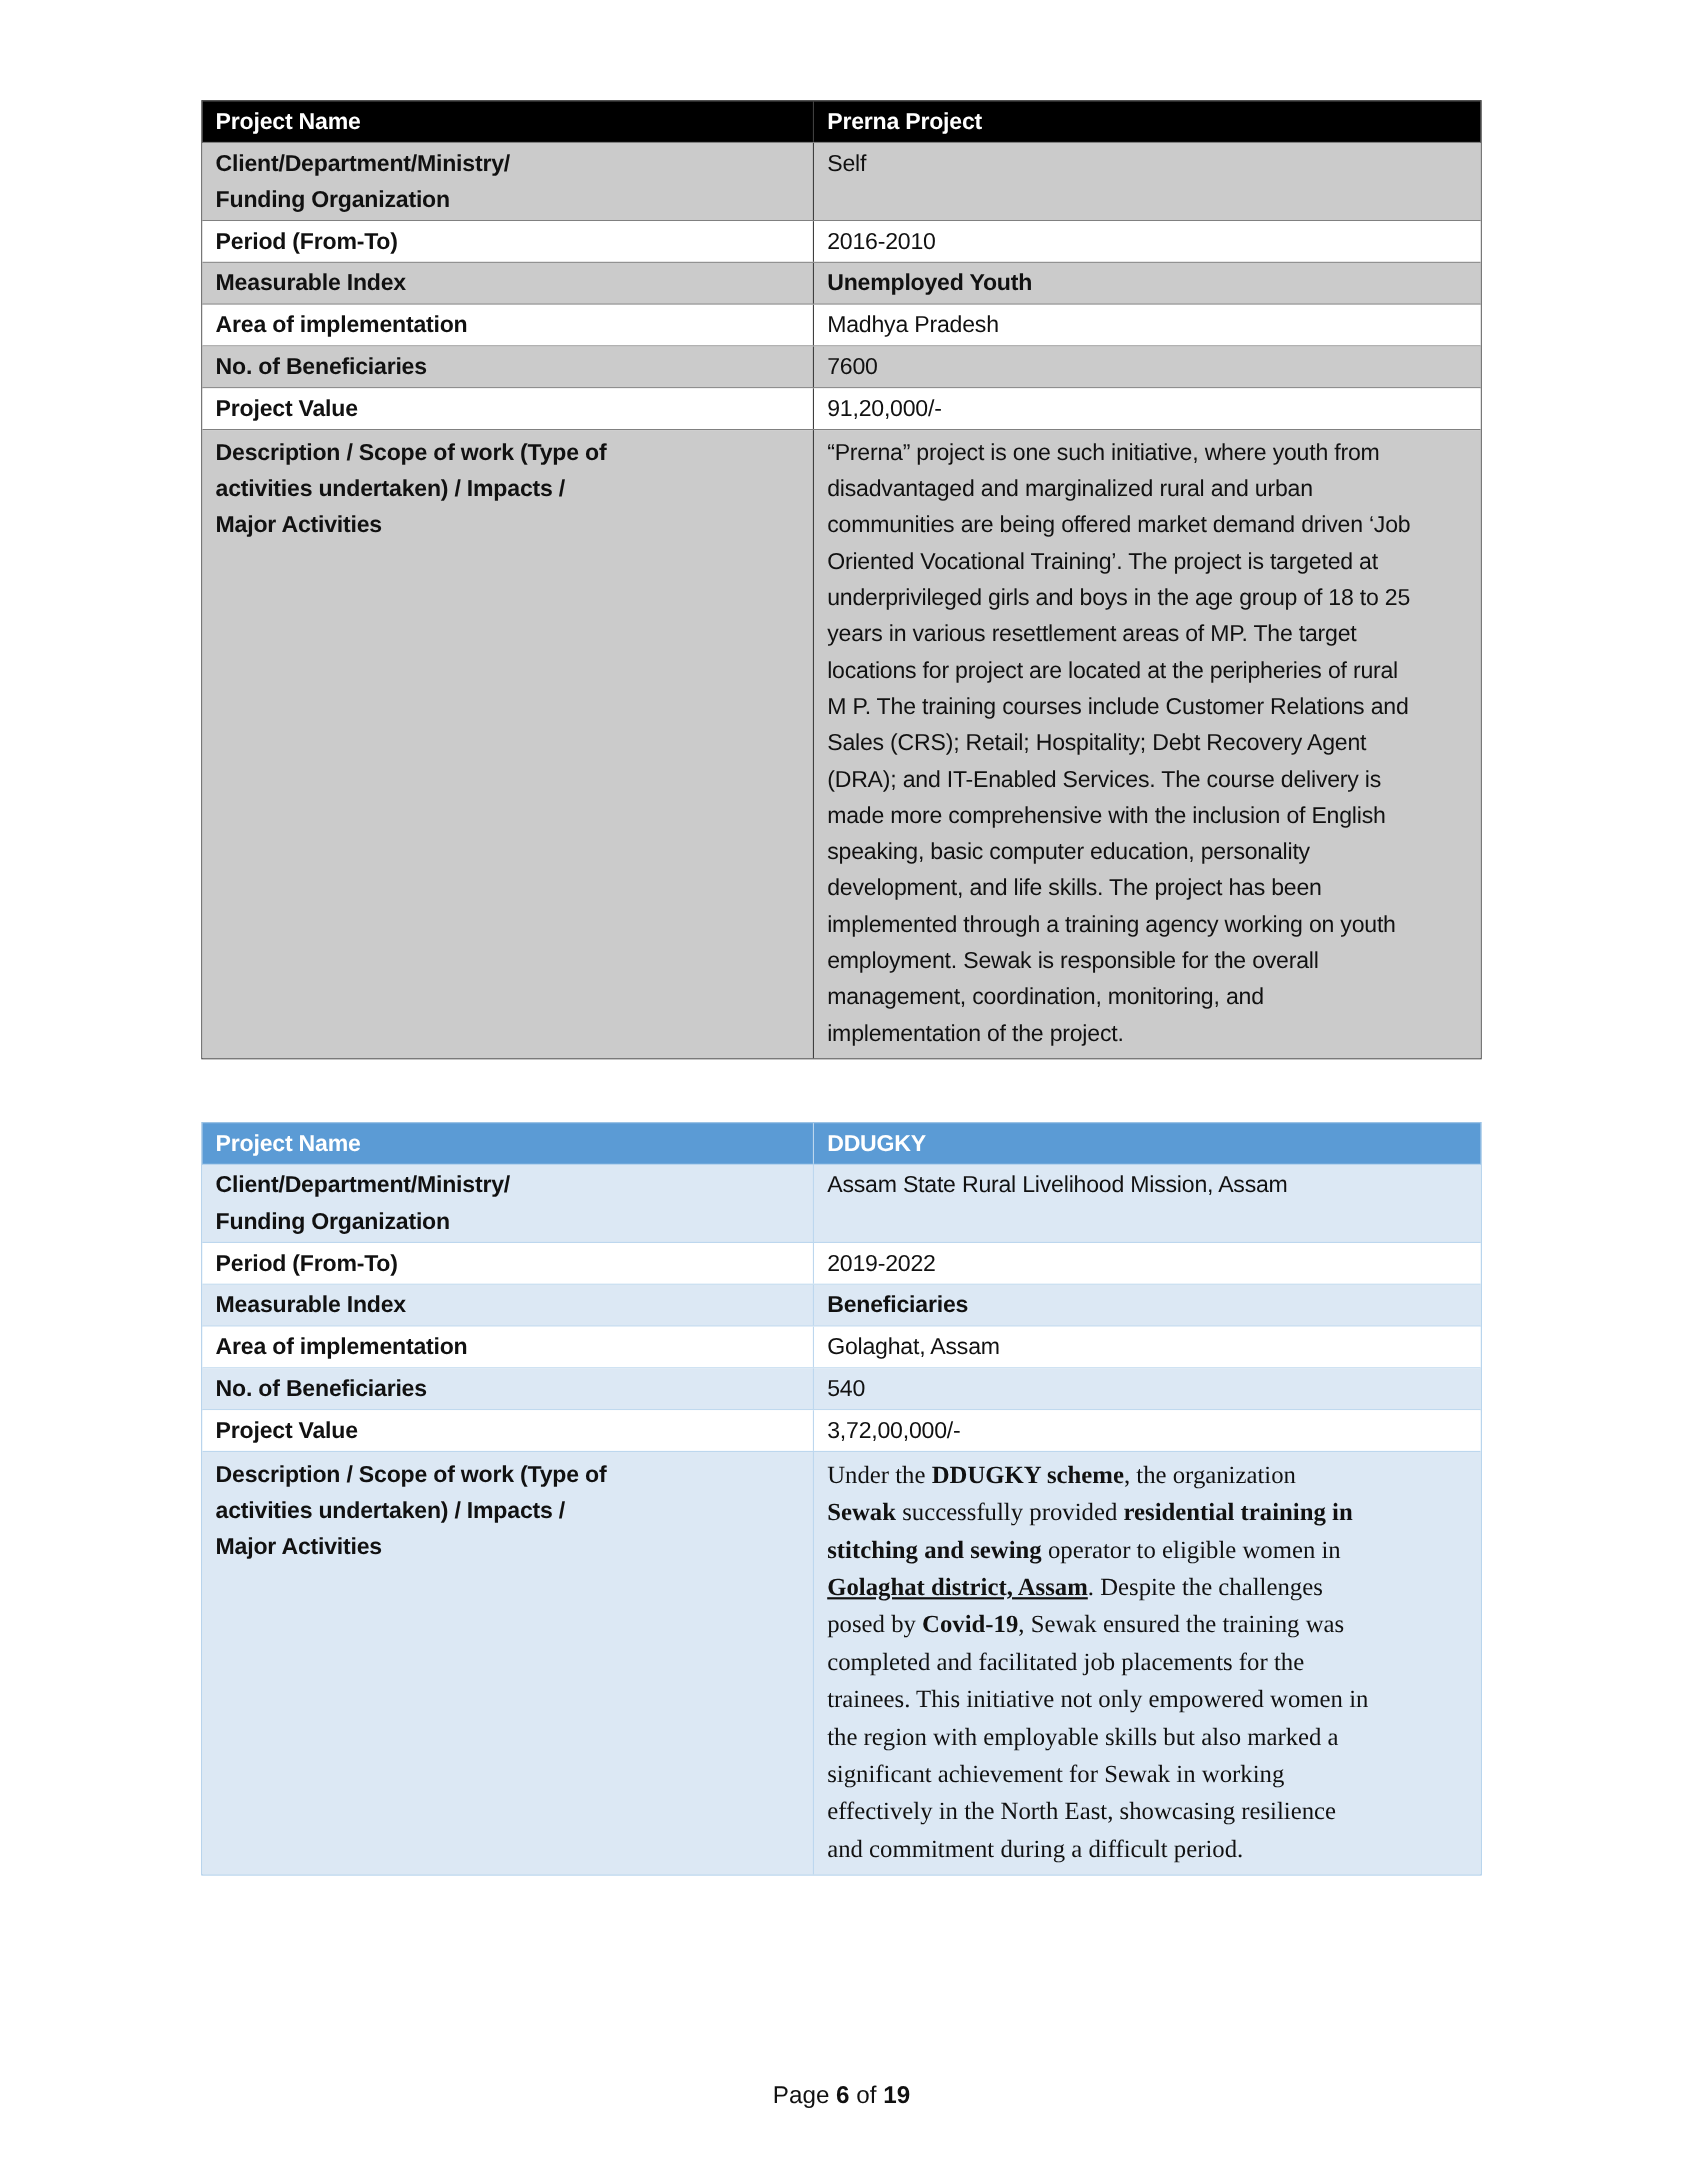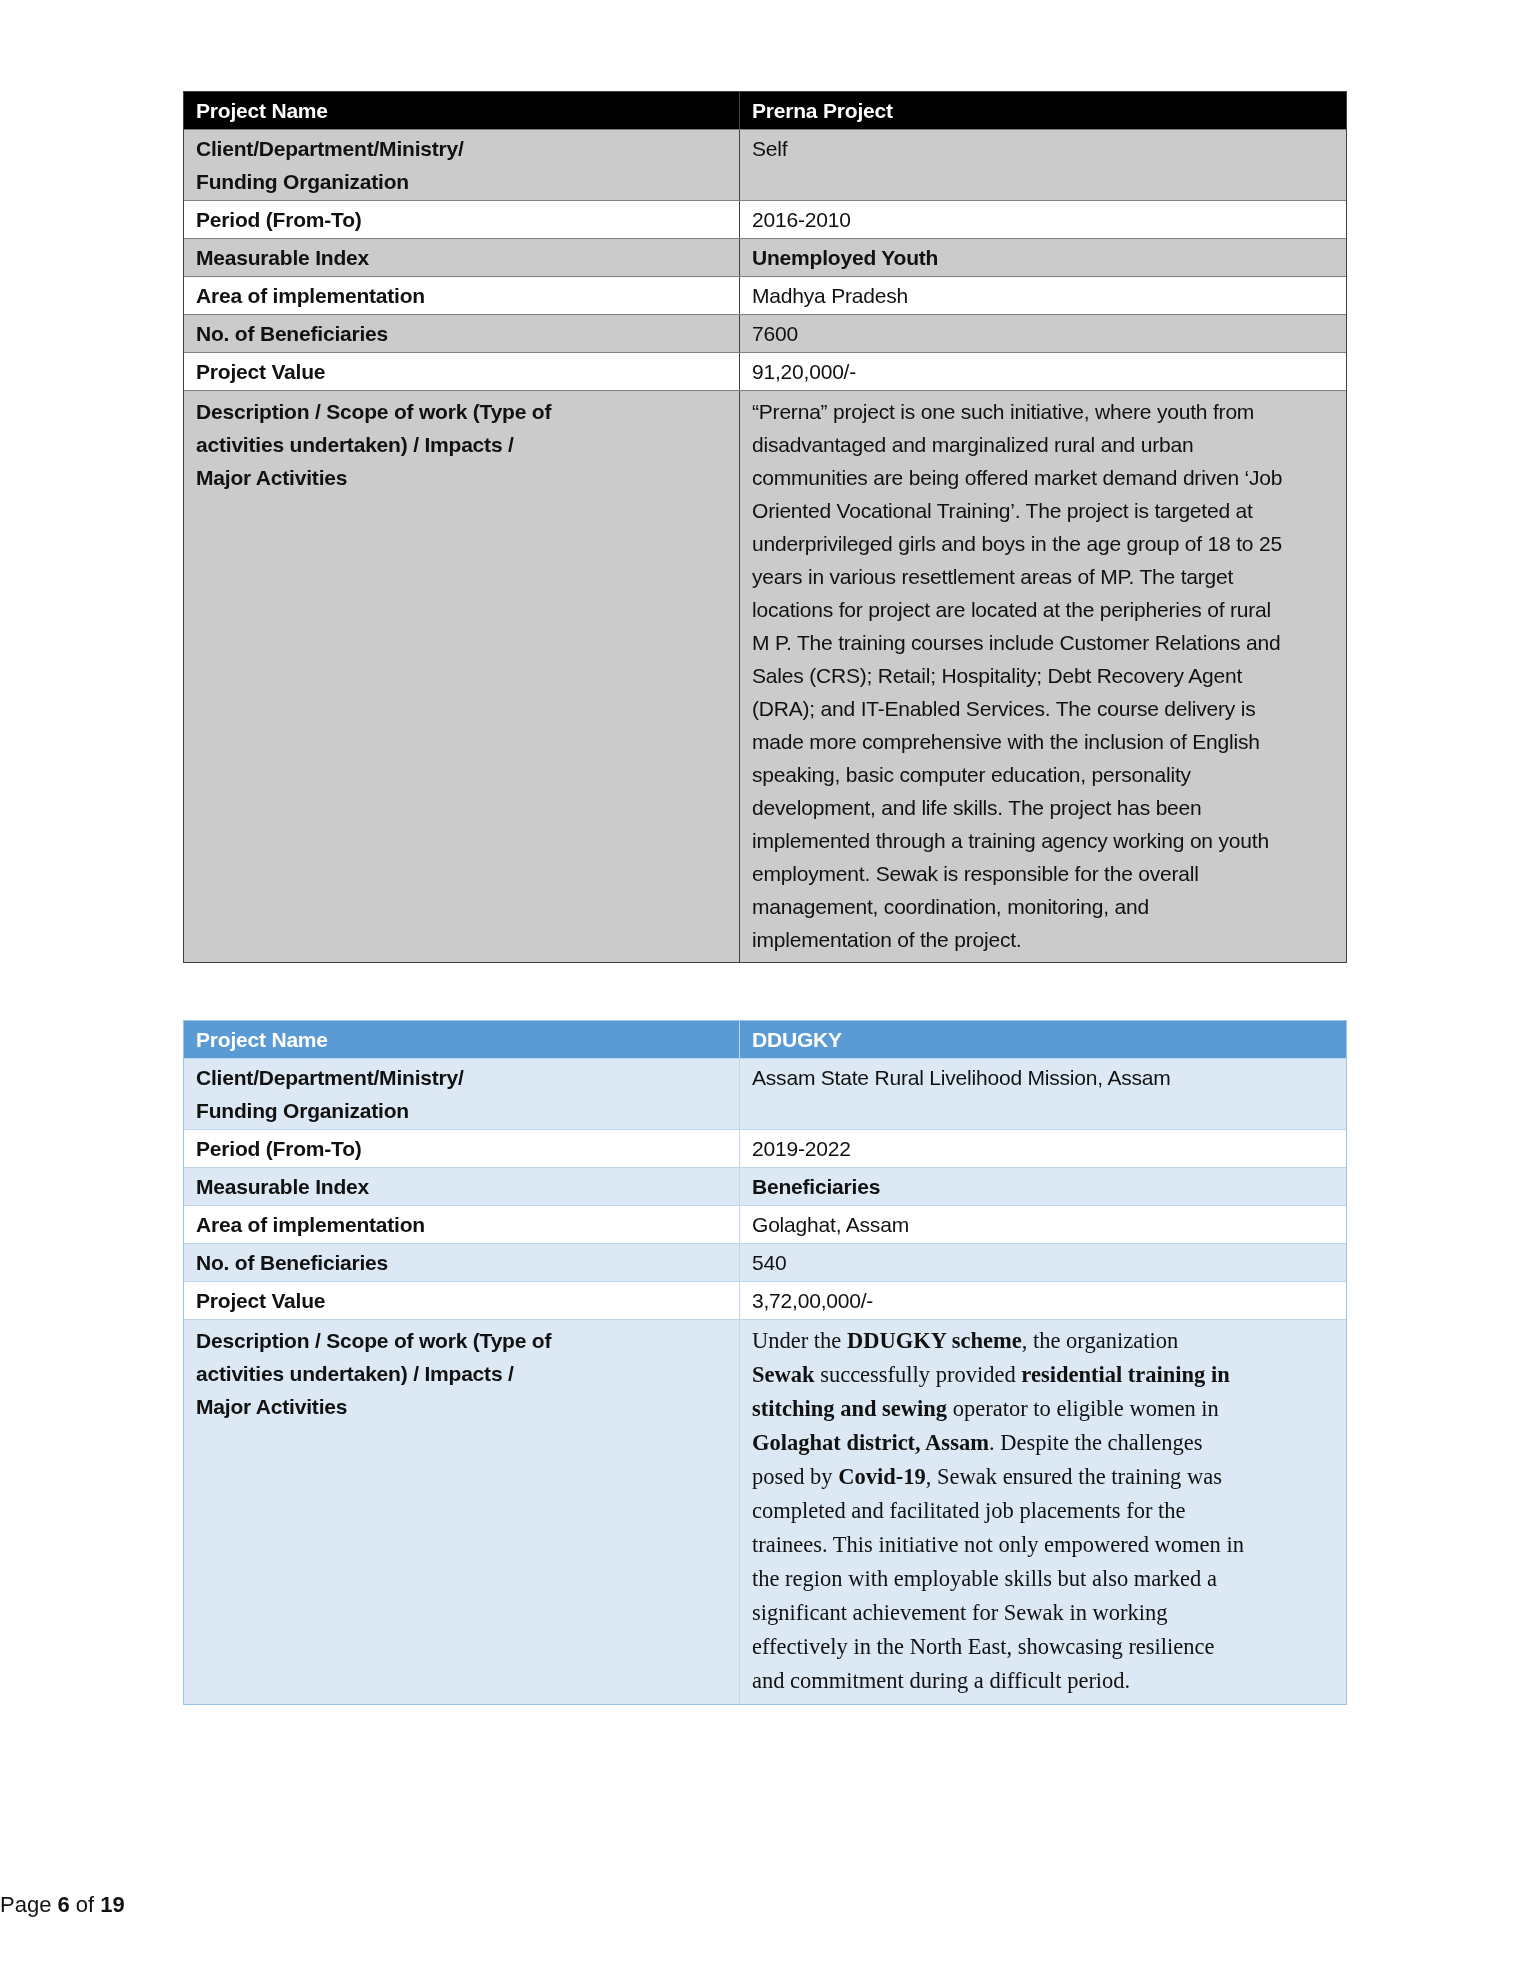--- a/index.html
+++ b/index.html
@@ -50,21 +50,21 @@
   .t2 .trow.desc .tcell { padding-top:4px; padding-bottom:6px; }
   .t2 .trow.desc .tcell.value {
     font-family:"Liberation Serif", serif;
     font-size:22.5px;
     line-height:34px;
     letter-spacing:0;
   }
 
   .footer {
     position:absolute; left:0; top:1891px; width:1530px;
-    text-align:left;
+    text-align:center;
     font-size:22px; line-height:28px;
     color:#111111;
   }
 </style>
 </head>
 <body>
 
 <div class="page">
 
   <div class="doc-table t1" style="top:91px;">
@@ -151,21 +151,21 @@
       <div class="tcell label">Project Value</div>
       <div class="tcell value">3,72,00,000/-</div>
     </div>
     <div class="trow band desc">
       <div class="tcell label">Description / Scope of work (Type of
 activities undertaken) / Impacts /
 Major Activities</div>
       <div class="tcell value"><span>Under the </span><span style="font-weight: bold;">DDUGKY scheme</span><span>, the organization
 </span><span style="font-weight: bold; margin-top: 36px;">Sewak</span><span> successfully provided </span><span style="font-weight: bold;">residential training in
 stitching and sewing</span><span> operator to eligible women in
-</span><span style="font-weight: bold;">Golaghat district, Assam</span><span>. Despite the challenges
+</span><span style="font-weight: bold; text-decoration: underline;">Golaghat district, Assam</span><span>. Despite the challenges
 posed by </span><span style="font-weight: bold;">Covid-19</span><span>, Sewak ensured the training was
 completed and facilitated job placements for the
 trainees. This initiative not only empowered women in
 the region with employable skills but also marked a
 significant achievement for Sewak in working
 effectively in the </span><span style="font-weight: normal;">North East</span><span>, showcasing resilience
 and commitment during a difficult period.</span></div>
     </div>
   </div>
 

